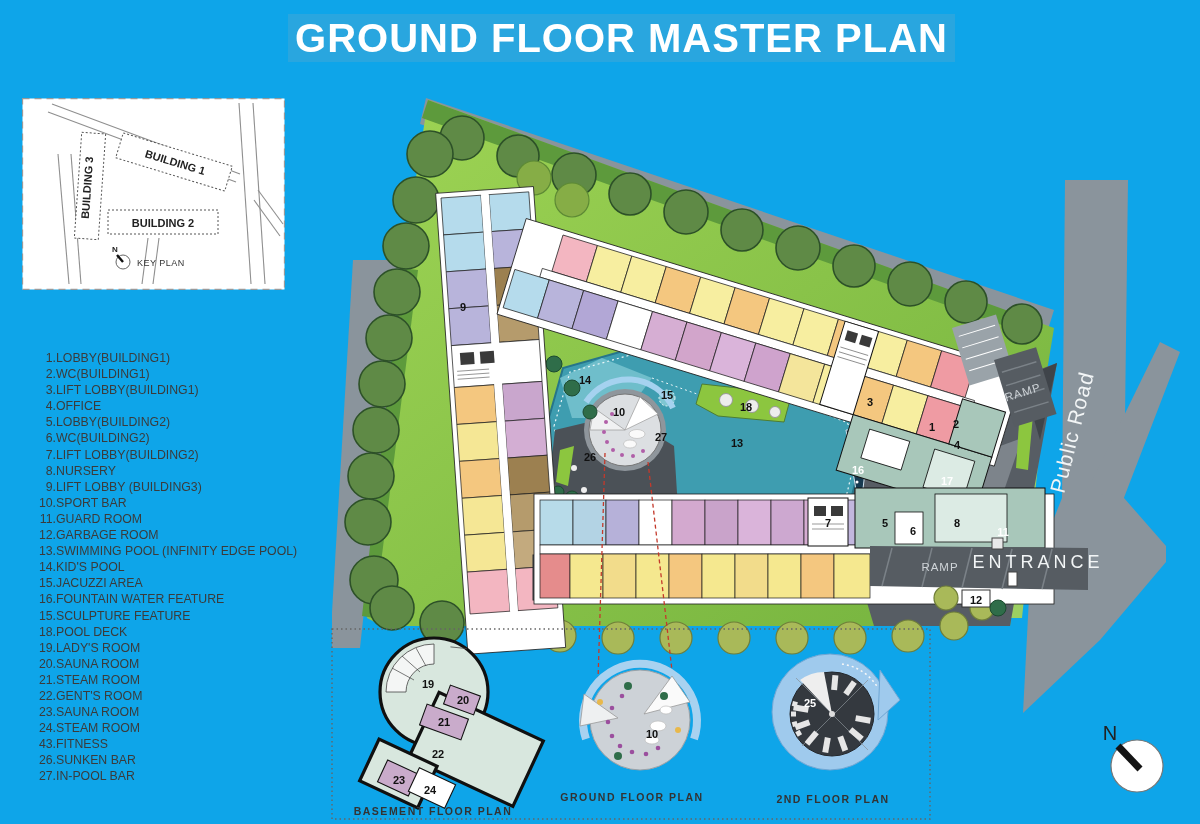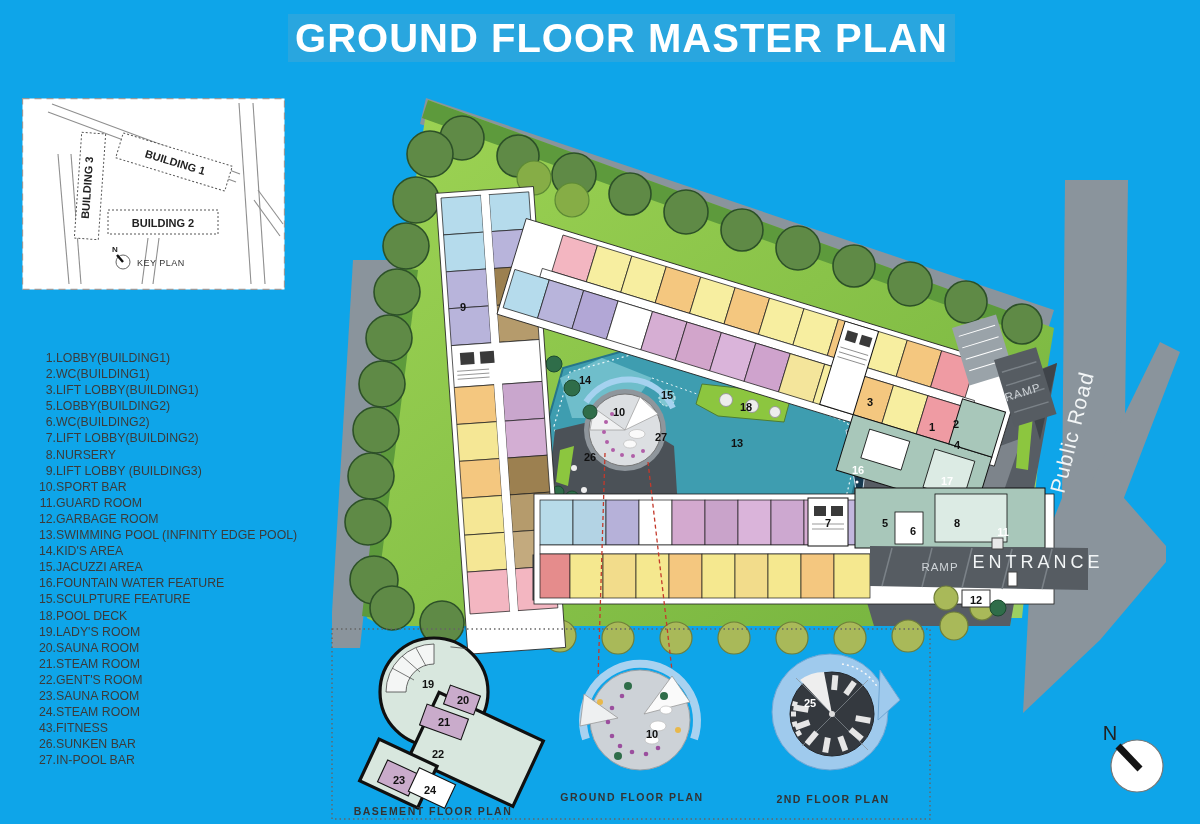--- a/index.html
+++ b/index.html
@@ -74,30 +74,31 @@
       <line x1="95" y1="157" x2="101" y2="164" stroke="#111" stroke-width="2.4"></line>
       <text x="93" y="154" style="font:bold 8px 'Liberation Sans',sans-serif;fill:#222;text-anchor:middle;">N</text>
       <text x="115" y="168" style="font:9px 'Liberation Sans',sans-serif;fill:#333;letter-spacing:0.5px;">KEY PLAN</text>
     </g>
   </svg>
 
   <ol class="legend">
     <li><span class="ln">1.</span><span>LOBBY(BUILDING1)</span></li>
     <li><span class="ln">2.</span><span>WC(BUILDING1)</span></li>
     <li><span class="ln">3.</span><span>LIFT LOBBY(BUILDING1)</span></li>
+    <li><span class="ln">4.</span><span>OFFICE</span></li>
     <li><span class="ln">5.</span><span>LOBBY(BUILDING2)</span></li>
     <li><span class="ln">6.</span><span>WC(BUILDING2)</span></li>
     <li><span class="ln">7.</span><span>LIFT LOBBY(BUILDING2)</span></li>
     <li><span class="ln">8.</span><span>NURSERY</span></li>
     <li><span class="ln">9.</span><span>LIFT LOBBY (BUILDING3)</span></li>
     <li><span class="ln">10.</span><span>SPORT BAR</span></li>
     <li><span class="ln">11.</span><span>GUARD ROOM</span></li>
     <li><span class="ln">12.</span><span>GARBAGE ROOM</span></li>
     <li><span class="ln">13.</span><span>SWIMMING POOL (INFINITY EDGE POOL)</span></li>
-    <li><span class="ln">14.</span><span>KID'S AREA</span></li>
+    <li><span class="ln">14.</span><span>KID'S POOL</span></li>
     <li><span class="ln">15.</span><span>JACUZZI AREA</span></li>
     <li><span class="ln">16.</span><span>FOUNTAIN WATER FEATURE</span></li>
     <li><span class="ln">15.</span><span>SCULPTURE FEATURE</span></li>
     <li><span class="ln">18.</span><span>POOL DECK</span></li>
     <li><span class="ln">19.</span><span>LADY'S ROOM</span></li>
     <li><span class="ln">20.</span><span>SAUNA ROOM</span></li>
     <li><span class="ln">21.</span><span>STEAM ROOM</span></li>
     <li><span class="ln">22.</span><span>GENT'S ROOM</span></li>
     <li><span class="ln">23.</span><span>SAUNA ROOM</span></li>
     <li><span class="ln">24.</span><span>STEAM ROOM</span></li>

